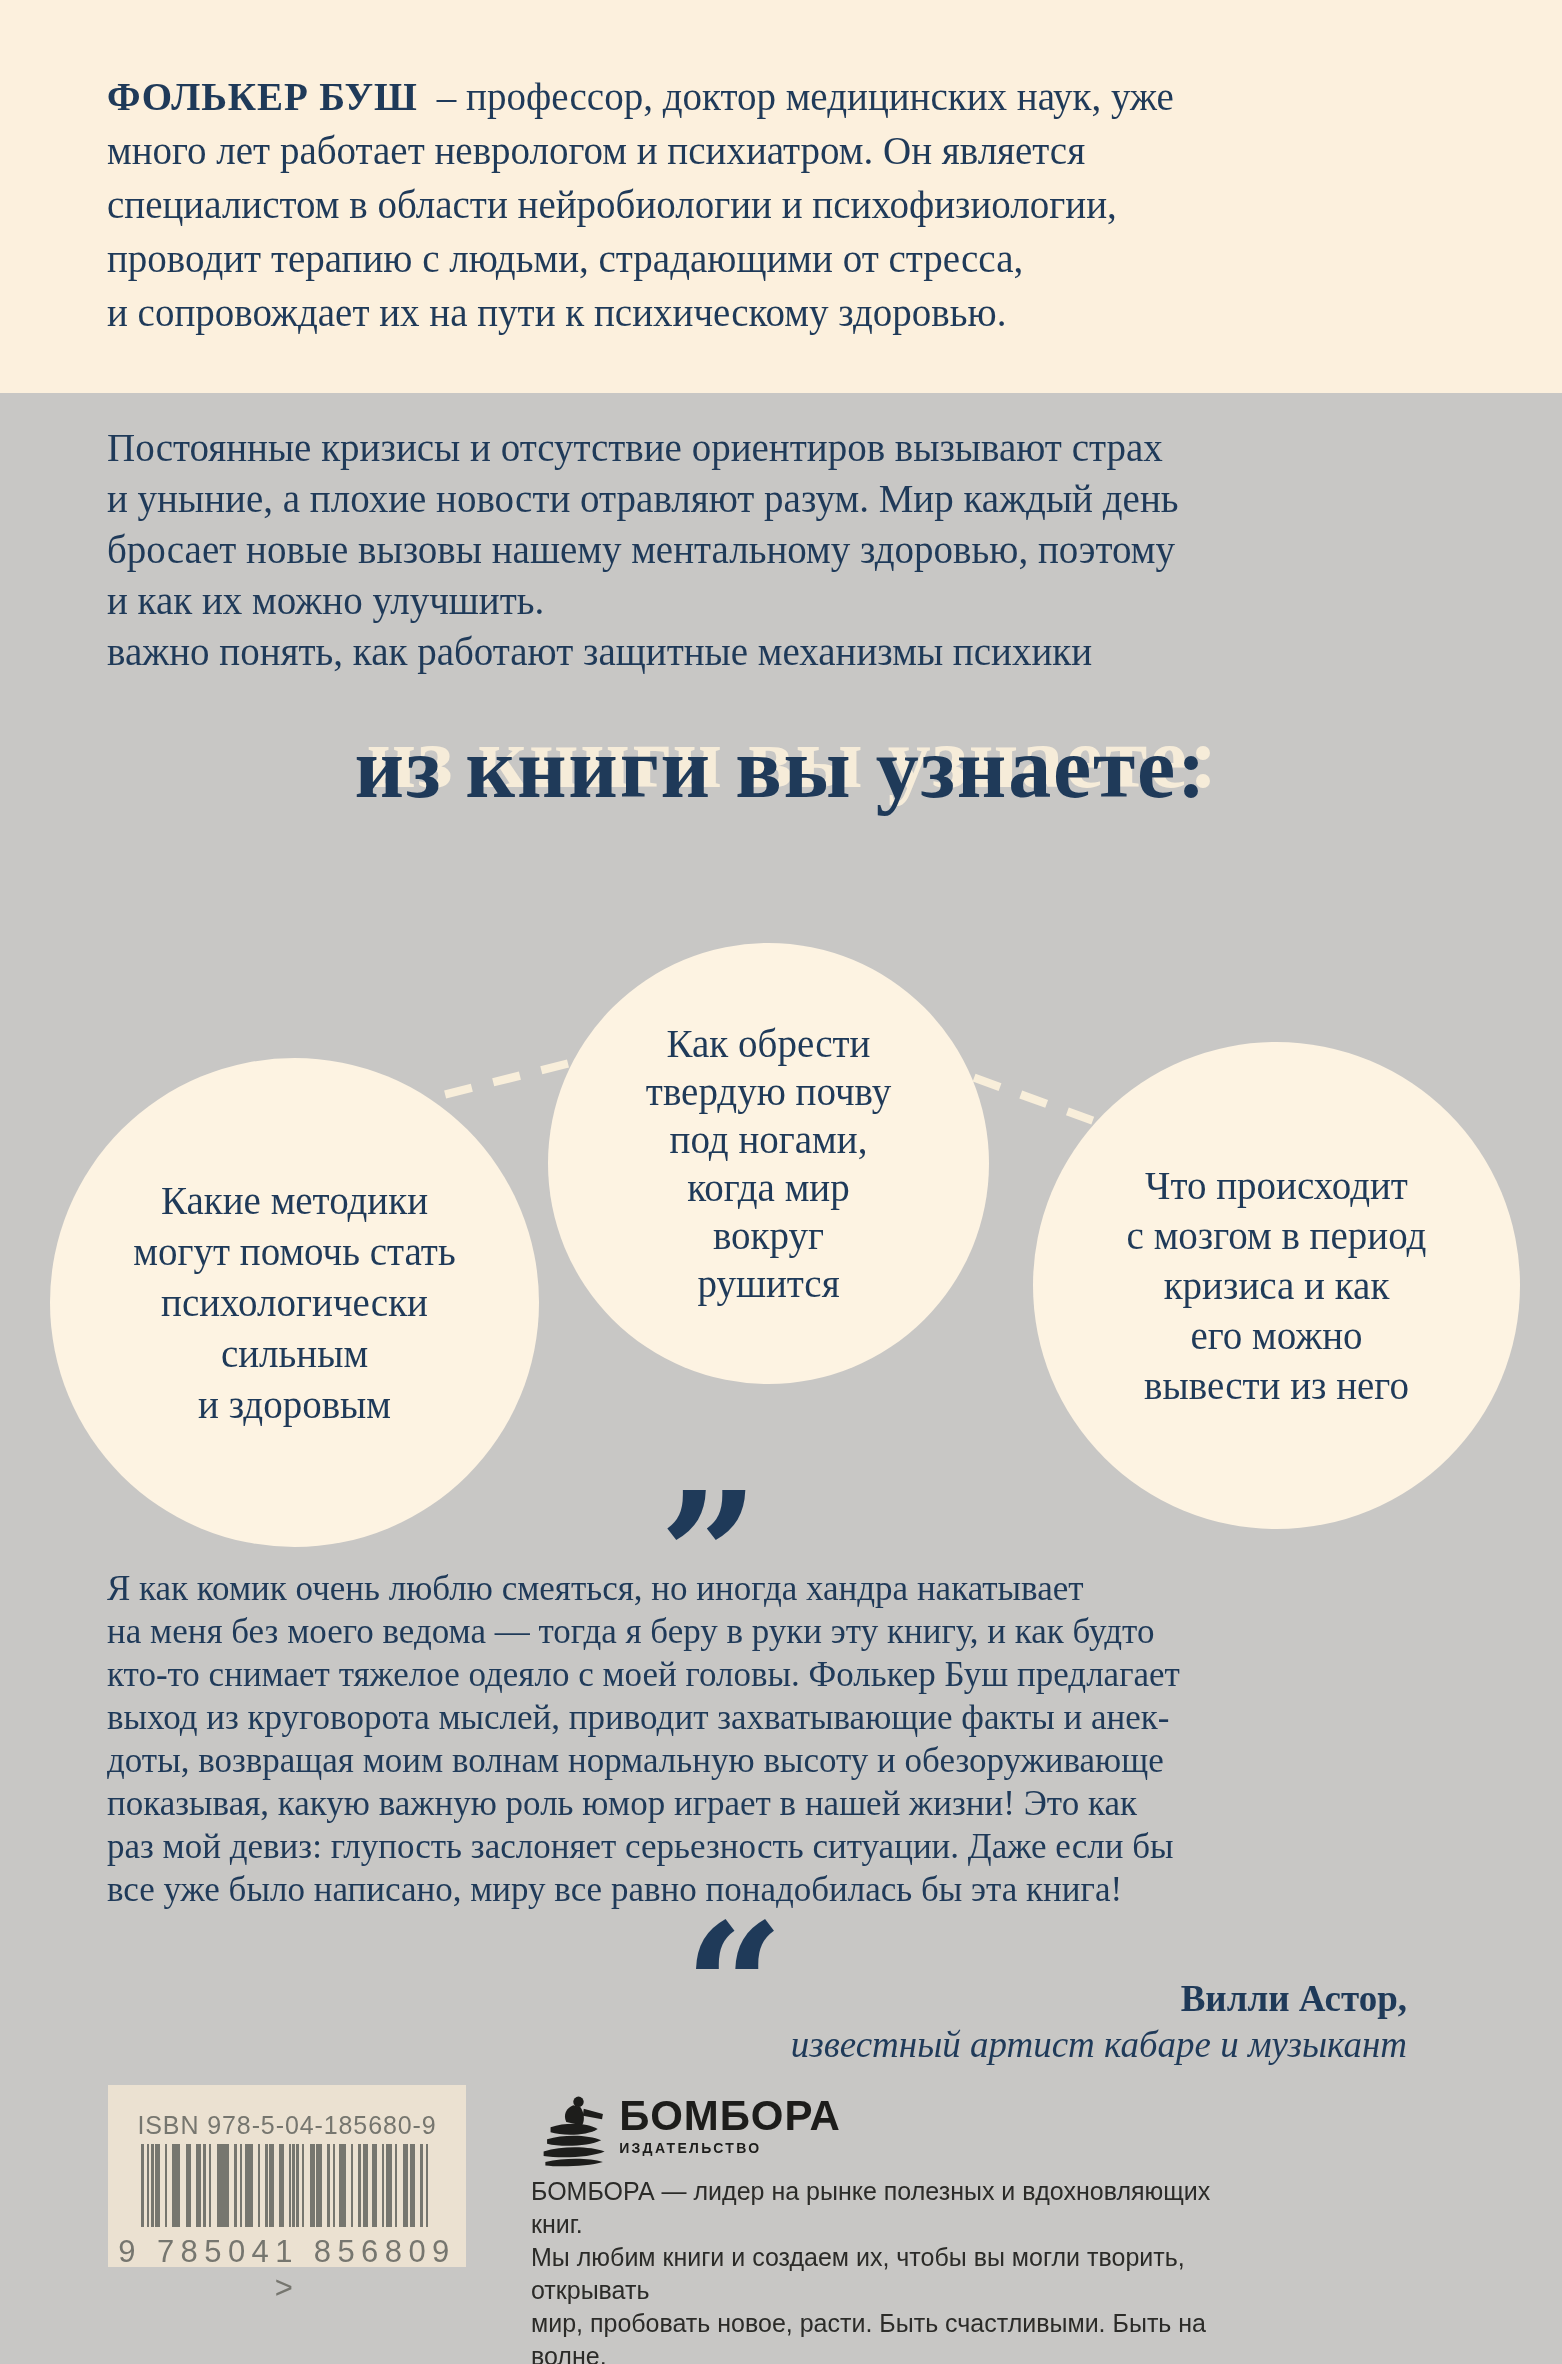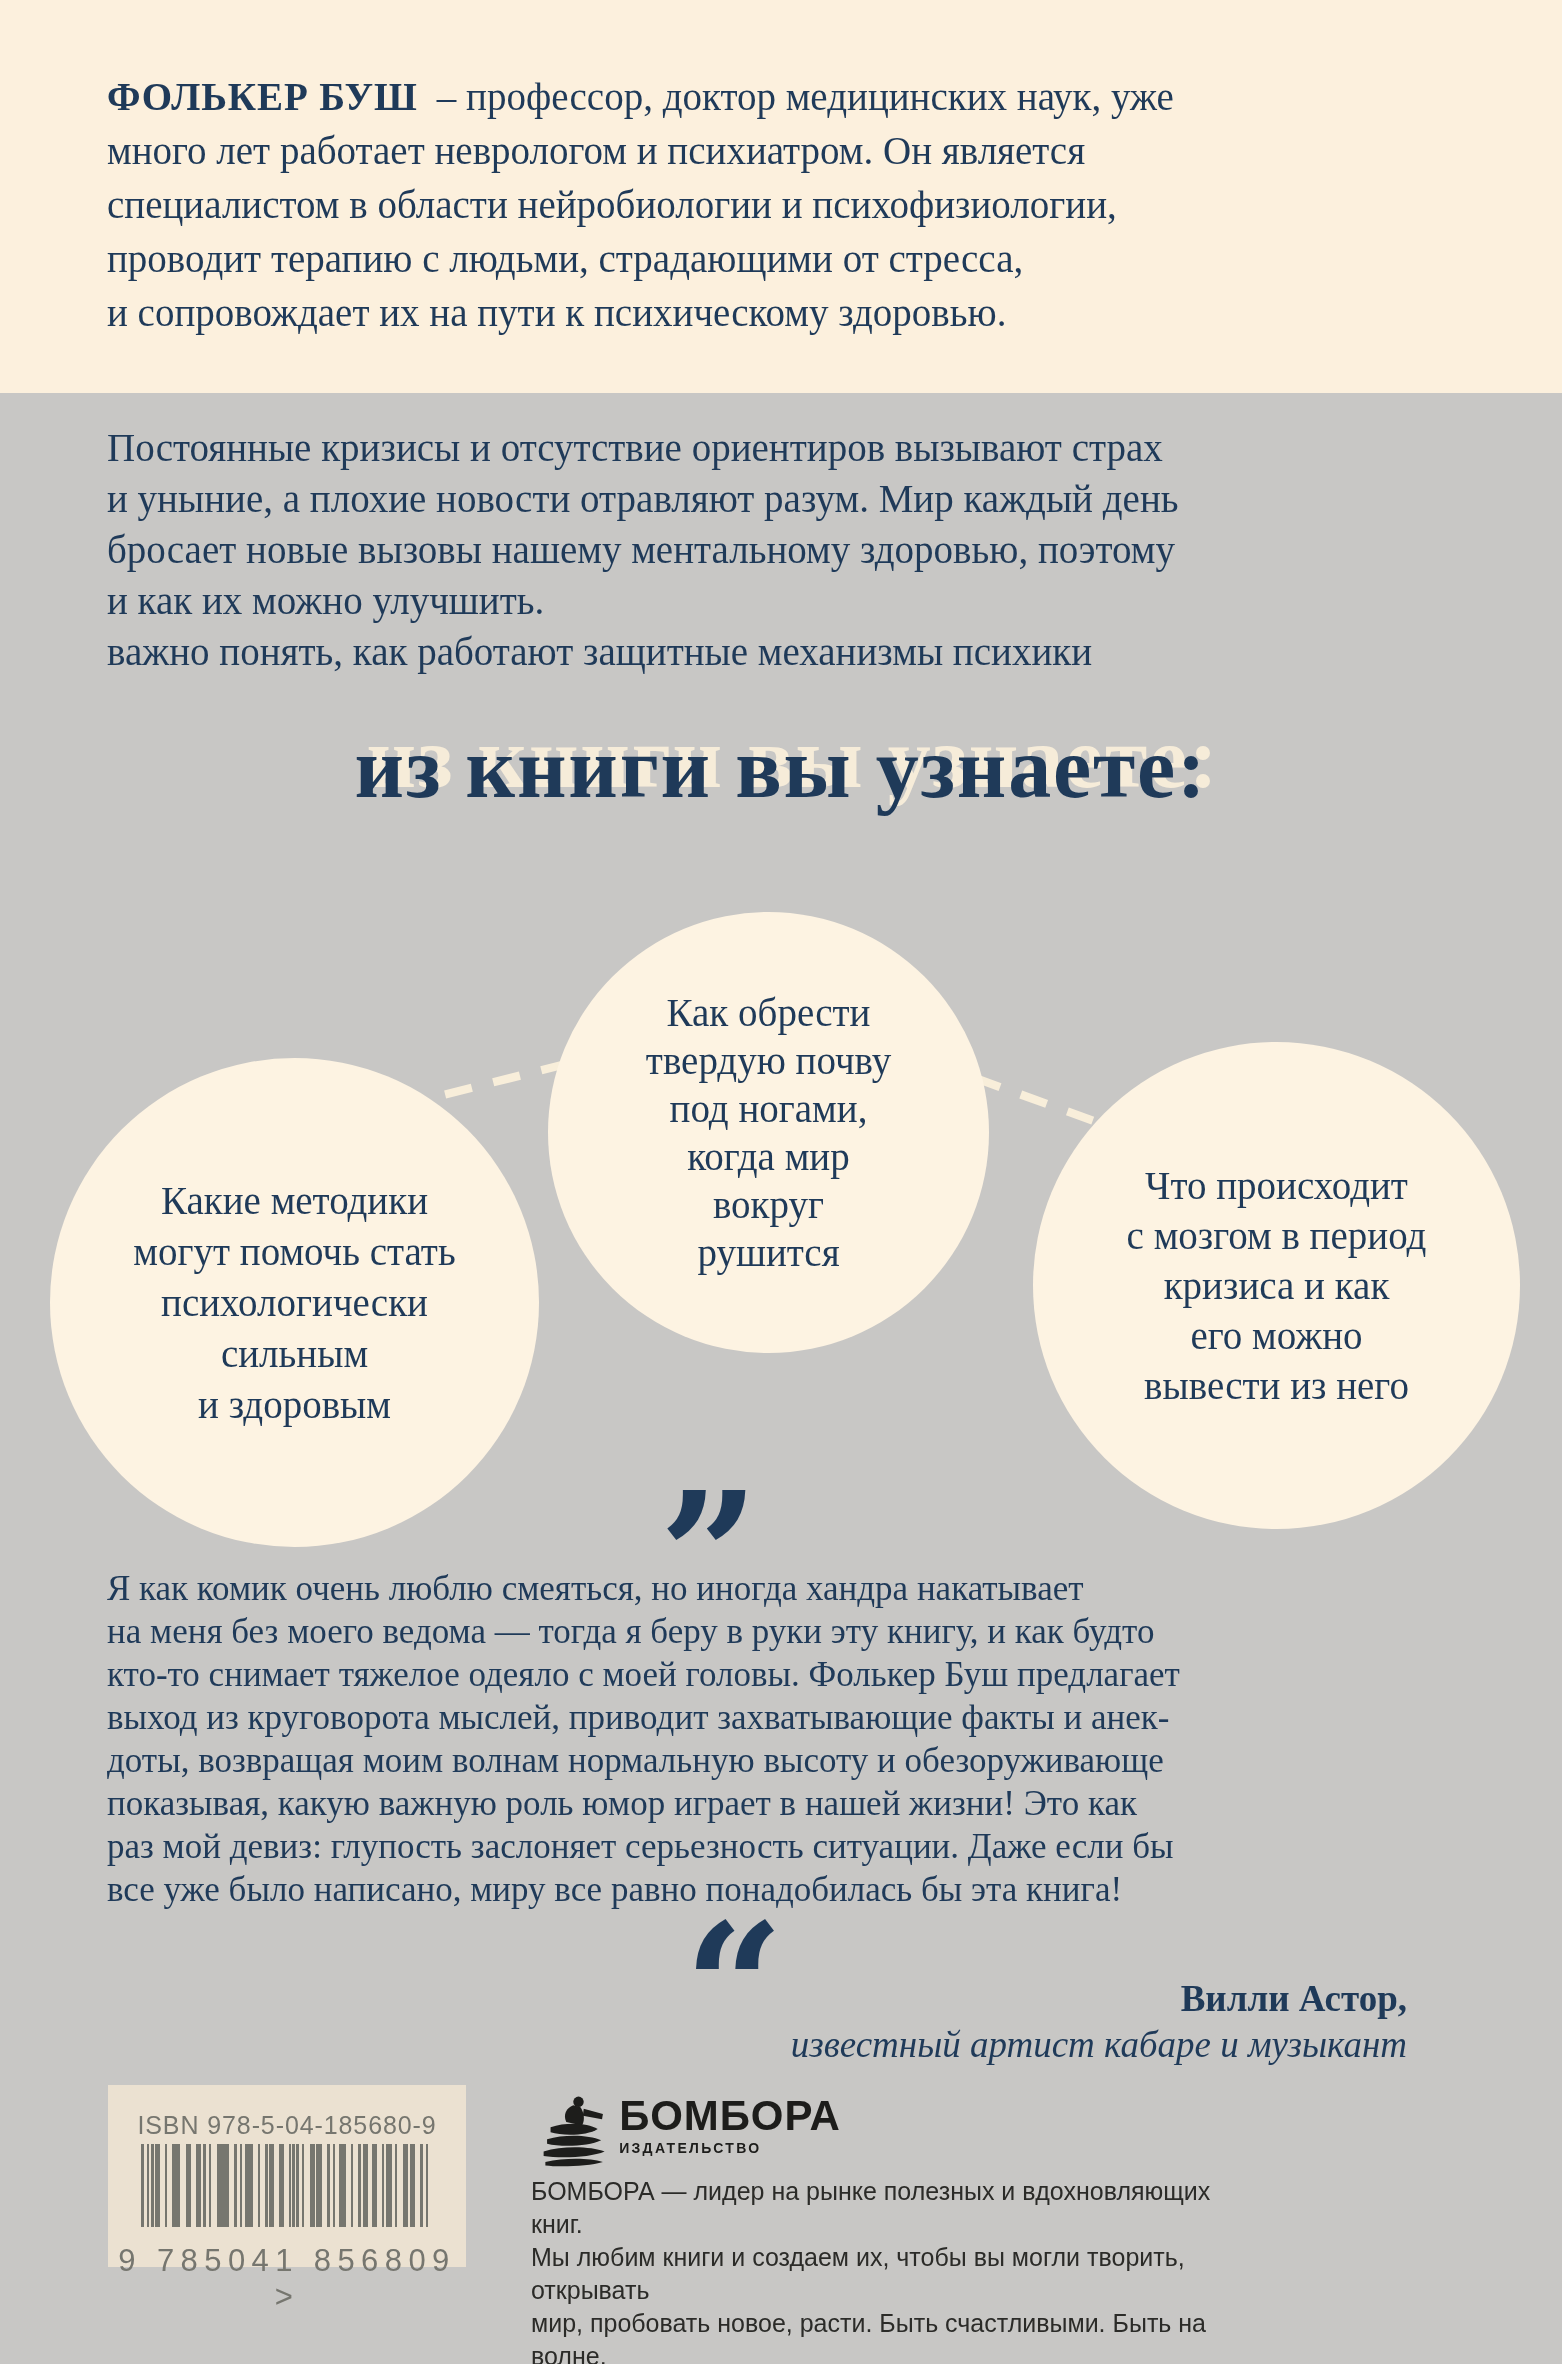--- a/index.html
+++ b/index.html
@@ -38,21 +38,21 @@
   
   .connectors{position:absolute;left:0;top:0;}
   .circle{
     position:absolute;border-radius:50%;
     background:#fdf3e2;
     display:flex;flex-direction:column;justify-content:center;
     text-align:center;
     font-size:39px;line-height:51px;
   }
   .circle-left {left:50px;  top:1058px; width:489px;height:489px;}
-  .circle-top  {left:548px; top:912px;  width:441px;height:441px; line-height:48px;}
+  .circle-top  {left:548px; top:943px;  width:441px;height:441px; line-height:48px;}
   .circle-right{left:1033px;top:1042px; width:487px;height:487px; line-height:50px;}
   
   .qmark{
     position:absolute;
     font-family:"DejaVu Serif","Liberation Serif",serif;
     font-weight:700;font-size:174px;line-height:1;
     color:#1f3a59;
   }
   .q-open{left:659px;top:1469px;}
   .q-close{left:684px;top:1901px;}
@@ -81,21 +81,21 @@
       repeating-linear-gradient(90deg,
         #76766f 0 2.8px, transparent 2.8px 6.4px,
         #76766f 6.4px 8.3px, transparent 8.3px 13.8px,
         #76766f 13.8px 19px, transparent 19px 24px,
         #76766f 24px 26px, transparent 26px 31px),
       repeating-linear-gradient(90deg,
         transparent 0 10px, #76766f 10px 13px,
         transparent 13px 34px, #76766f 34px 39px,
         transparent 39px 47px);
   }
-  .isbn-digits{margin-top:16px;font-size:31px;letter-spacing:6.4px;}
+  .isbn-digits{margin-top:7px;font-size:31px;letter-spacing:6.4px;}
   .logo-block{
     position:absolute;left:540px;top:2094px;
     display:flex;align-items:flex-start;
     color:#1d1d1b;
     font-family:"Liberation Sans",sans-serif;
   }
   .logo-text{margin-left:9.2px;}
   .logo-name{font-size:42px;font-weight:700;letter-spacing:0.9px;line-height:44px;}
   .logo-subtitle{font-size:14px;font-weight:700;letter-spacing:2.3px;line-height:20px;}
   .publisher-desc{

